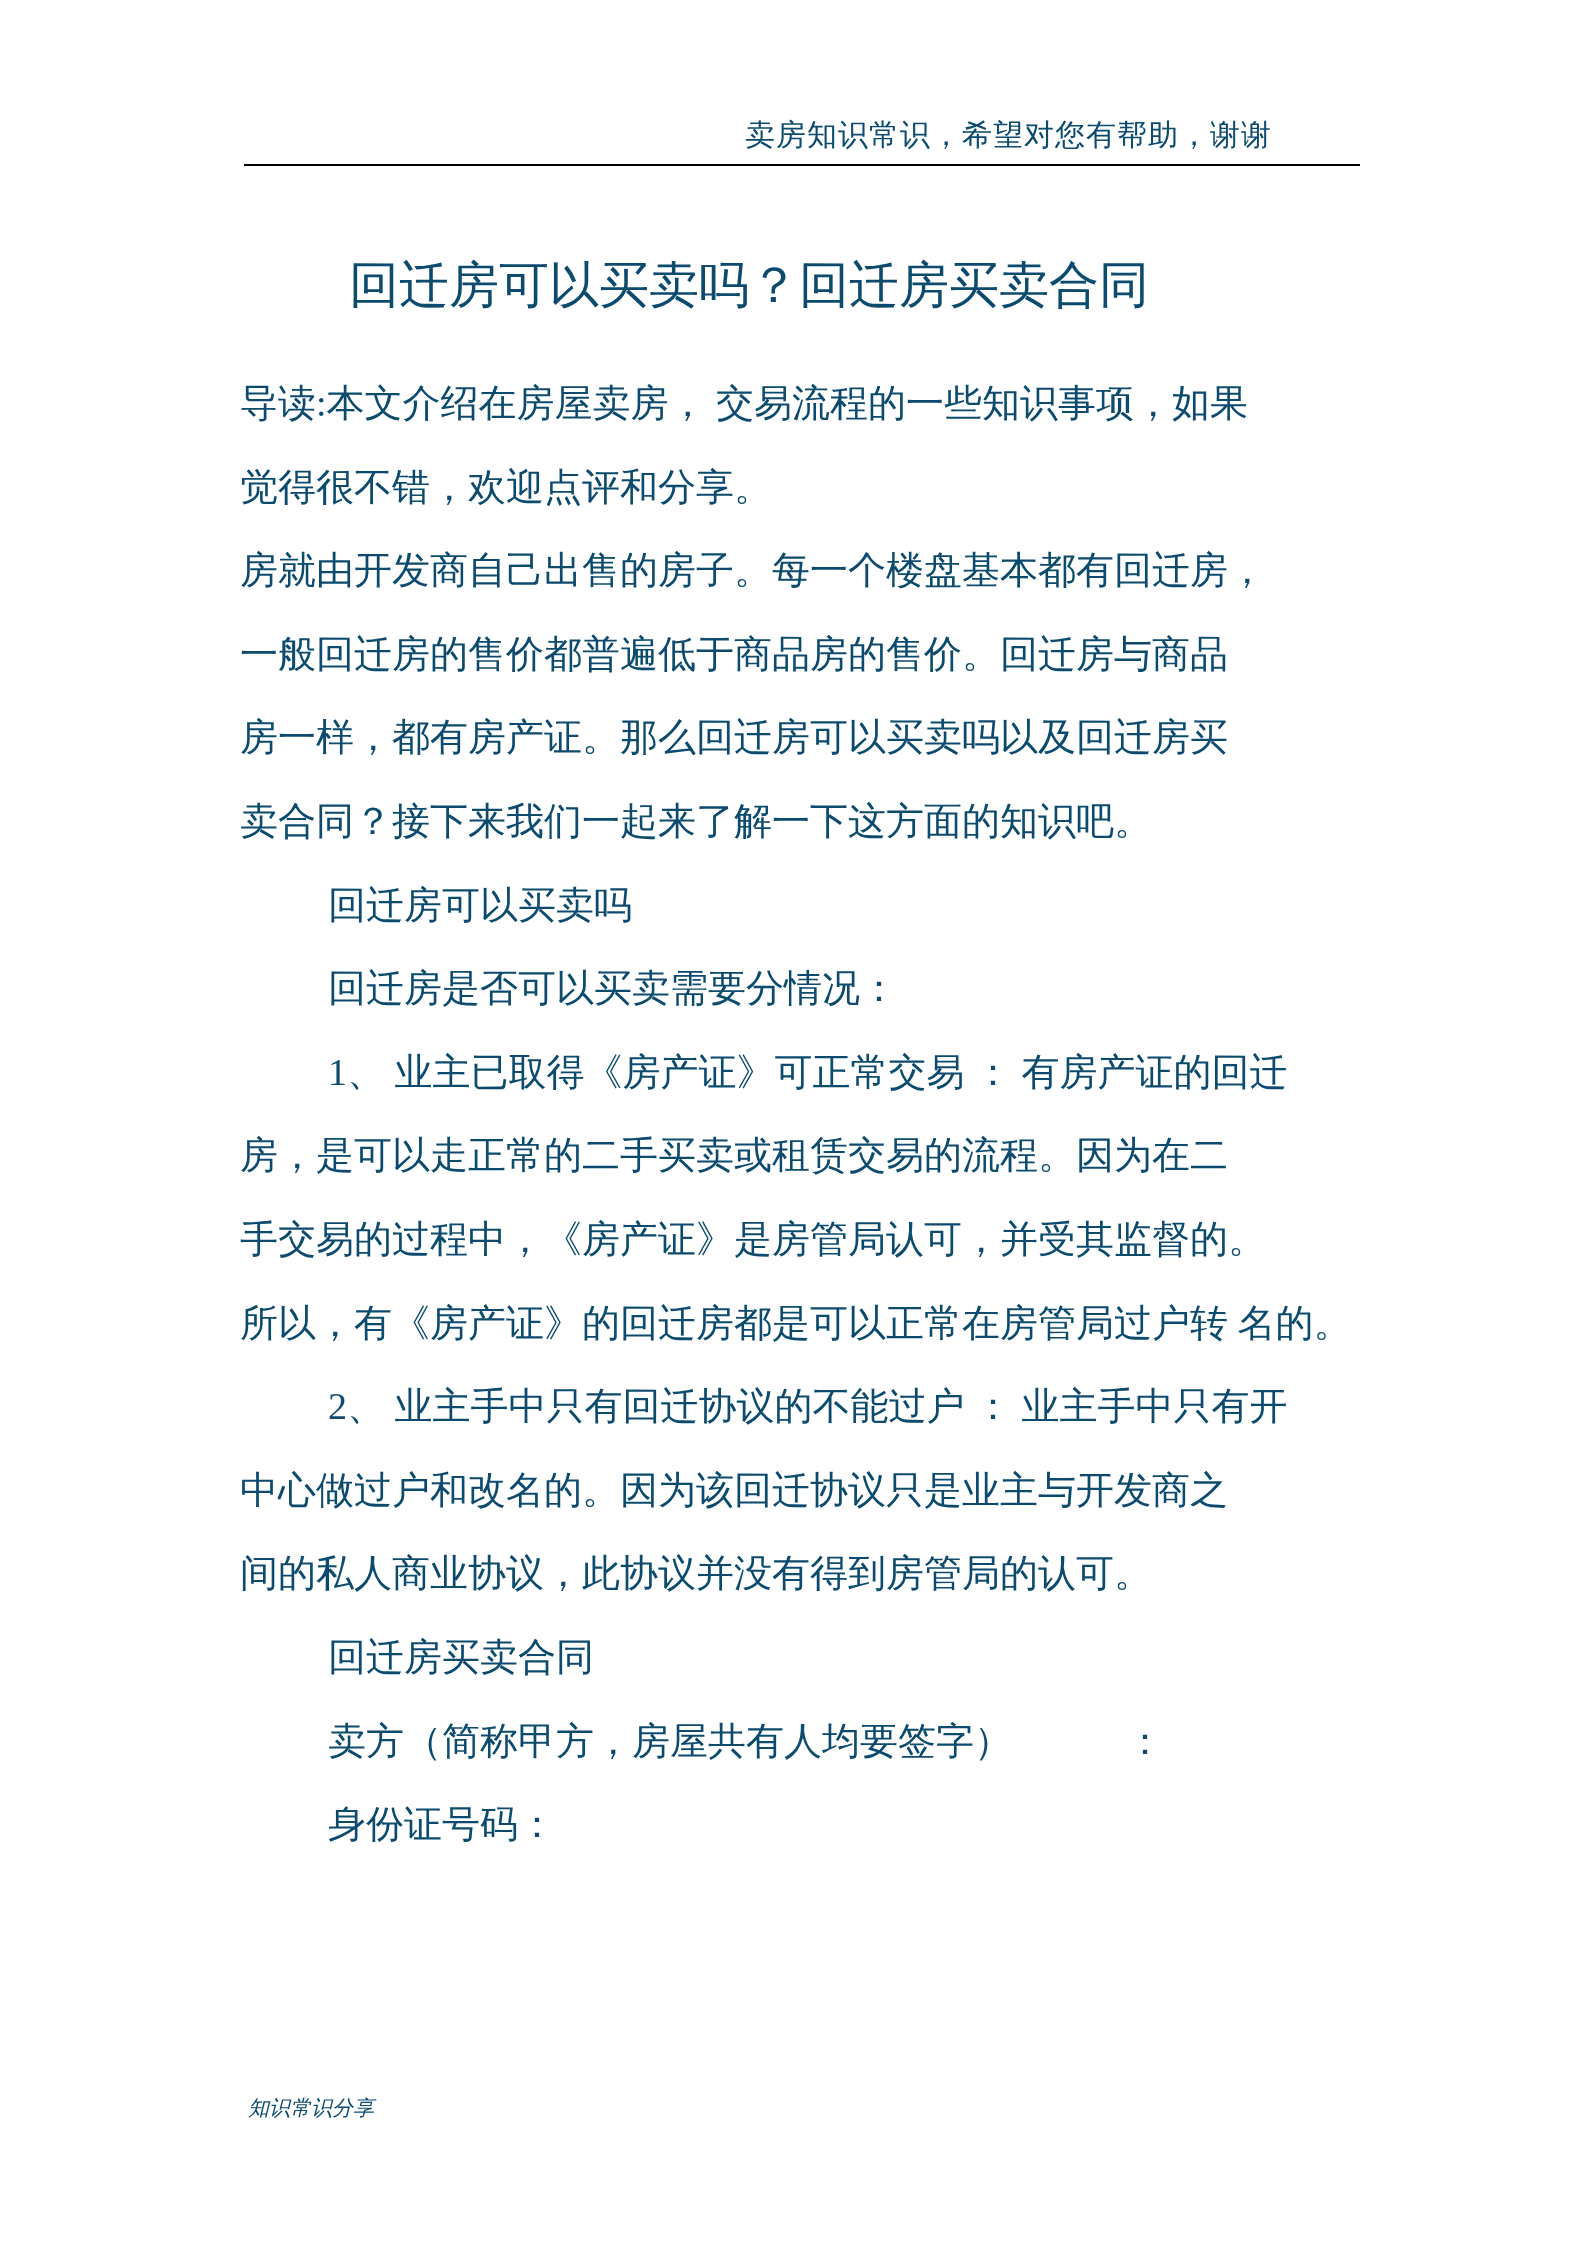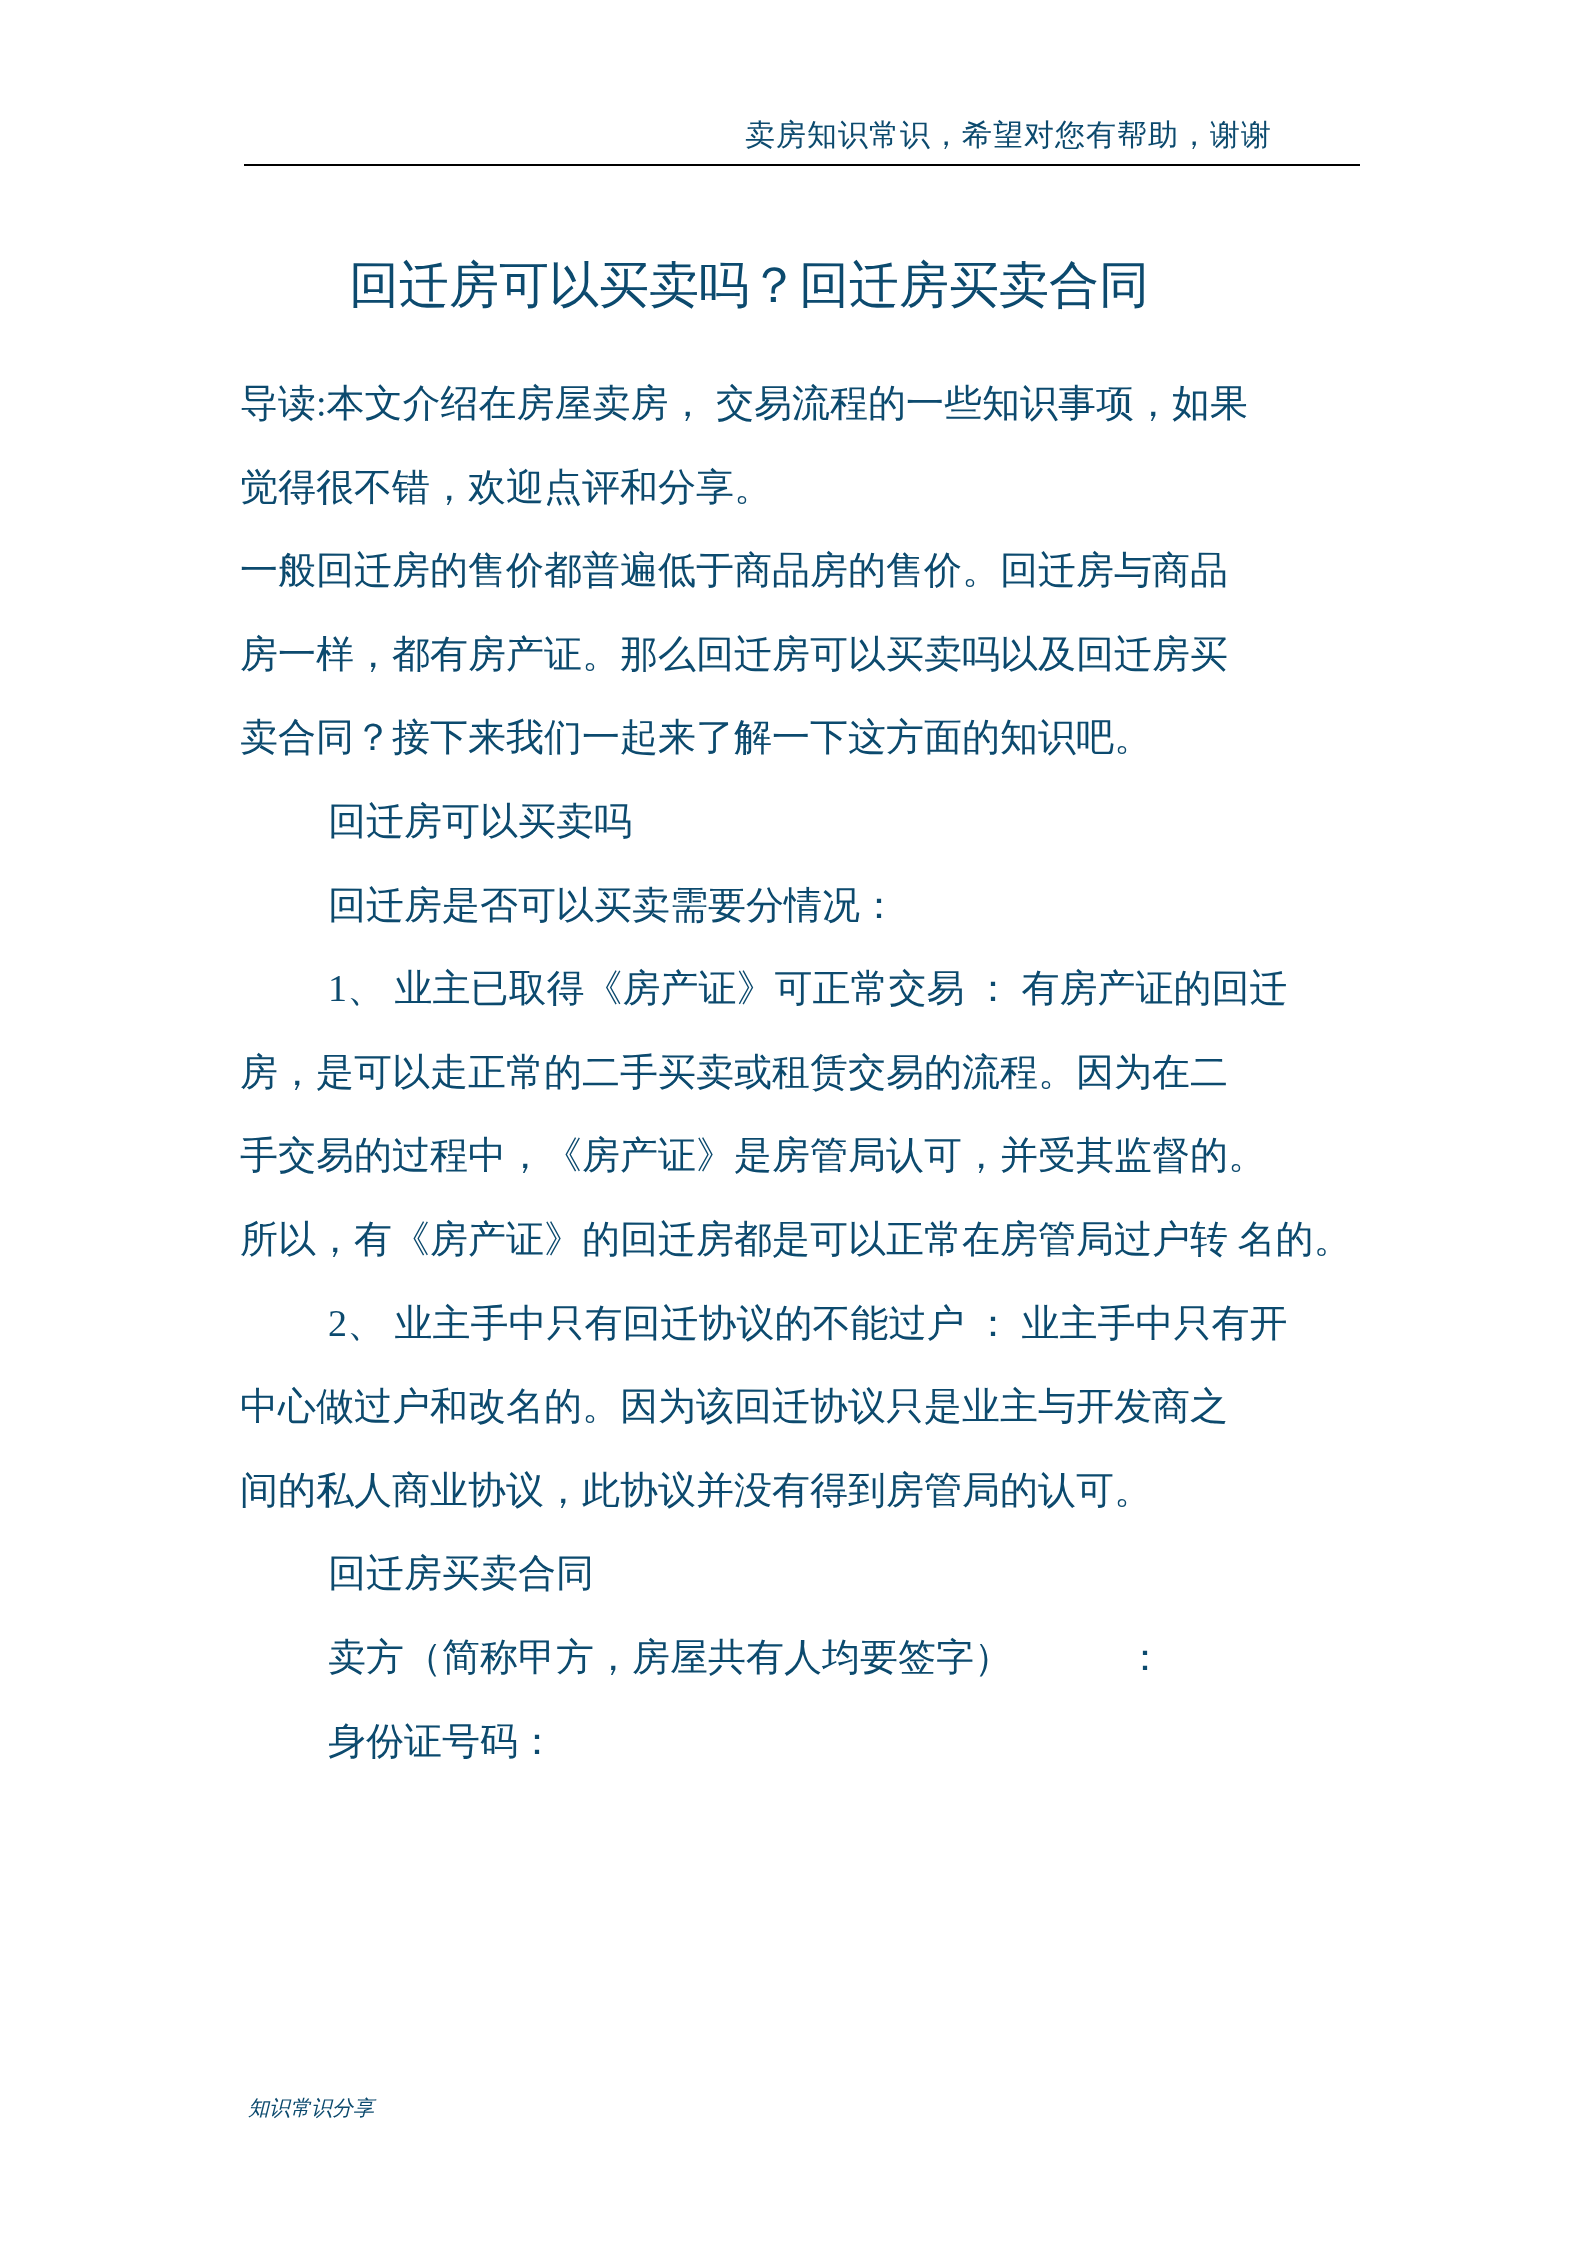--- a/index.html
+++ b/index.html
@@ -74,20 +74,21 @@
 
   <div class="header-note">卖房知识常识，希望对您有帮助，谢谢</div>
 
   <div class="header-rule"></div>
 
   <h1 class="doc-title">回迁房可以买卖吗？回迁房买卖合同</h1>
 
   <div class="body-text">
       <div class="line">导读:本文介绍在房屋卖房， 交易流程的一些知识事项，如果</div>
       <div class="line">觉得很不错，欢迎点评和分享。</div>
+      <div class="line">房就由开发商自己出售的房子。每一个楼盘基本都有回迁房，</div>
       <div class="line">一般回迁房的售价都普遍低于商品房的售价。回迁房与商品</div>
       <div class="line">房一样，都有房产证。那么回迁房可以买卖吗以及回迁房买</div>
       <div class="line">卖合同？接下来我们一起来了解一下这方面的知识吧。</div>
       <div class="line indent">回迁房可以买卖吗</div>
       <div class="line indent">回迁房是否可以买卖需要分情况：</div>
       <div class="line indent">1、 业主已取得《房产证》可正常交易 ： 有房产证的回迁</div>
       <div class="line">房，是可以走正常的二手买卖或租赁交易的流程。因为在二</div>
       <div class="line">手交易的过程中，《房产证》是房管局认可，并受其监督的。</div>
       <div class="line">所以，有《房产证》的回迁房都是可以正常在房管局过户转 名的。</div>
       <div class="line indent">2、 业主手中只有回迁协议的不能过户 ： 业主手中只有开</div>

